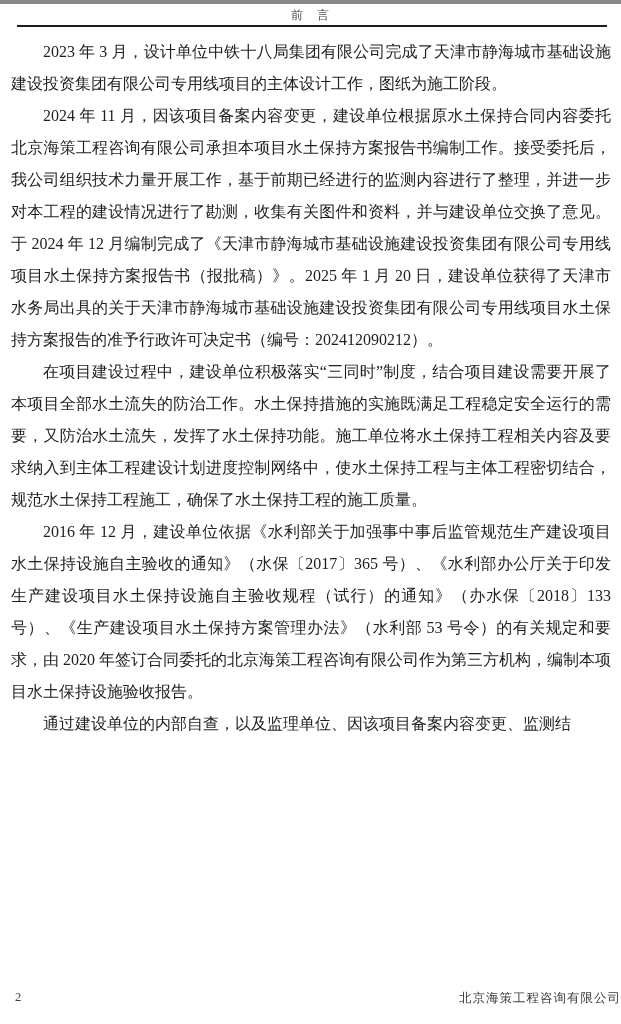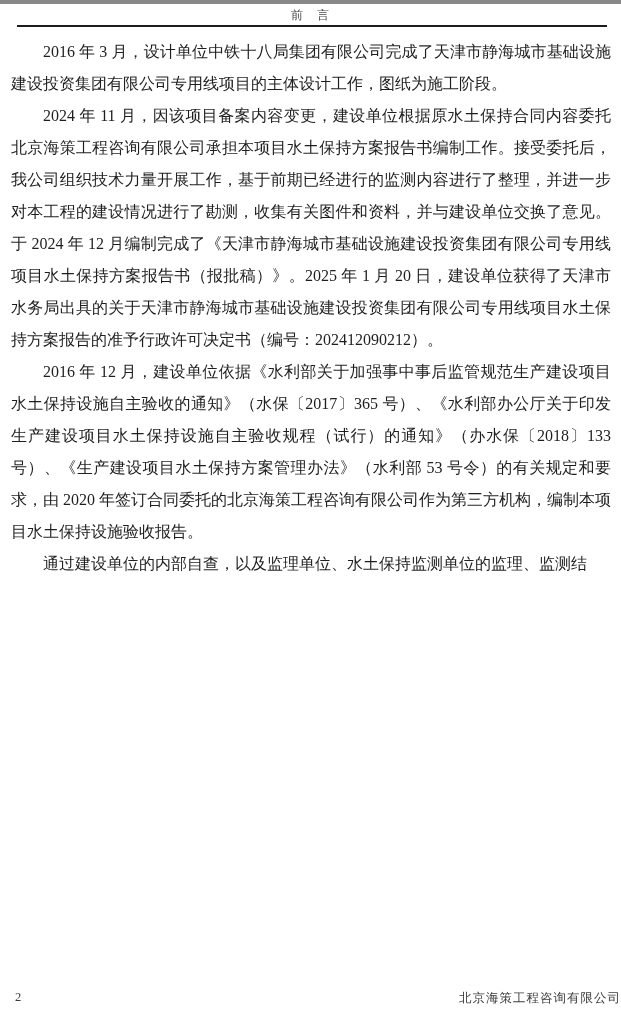--- a/index.html
+++ b/index.html
@@ -68,24 +68,25 @@
 <body>
 
 <div class="page">
 
   <div class="page-header">
     <div class="header-title">前　言</div>
     <div class="header-rule"></div>
   </div>
 
   <div class="doc-body">
-    <p>2016 年 3 月，设计单位中铁十八局集团有限公司完成了天津市静海城市基础设施建设投资集团有限公司专用线项目的主体设计工作，图纸为施工阶段。</p>
+    <p>2023 年 3 月，设计单位中铁十八局集团有限公司完成了天津市静海城市基础设施建设投资集团有限公司专用线项目的主体设计工作，图纸为施工阶段。</p>
     <p>2024 年 11 月，因该项目备案内容变更，建设单位根据原水土保持合同内容委托北京海策工程咨询有限公司承担本项目水土保持方案报告书编制工作。接受委托后，我公司组织技术力量开展工作，基于前期已经进行的监测内容进行了整理，并进一步对本工程的建设情况进行了勘测，收集有关图件和资料，并与建设单位交换了意见。于 2024 年 12 月编制完成了《天津市静海城市基础设施建设投资集团有限公司专用线项目水土保持方案报告书（报批稿）》。2025 年 1 月 20 日，建设单位获得了天津市水务局出具的关于天津市静海城市基础设施建设投资集团有限公司专用线项目水土保持方案报告的准予行政许可决定书（编号：202412090212）。</p>
+    <p>在项目建设过程中，建设单位积极落实“三同时”制度，结合项目建设需要开展了本项目全部水土流失的防治工作。水土保持措施的实施既满足工程稳定安全运行的需要，又防治水土流失，发挥了水土保持功能。施工单位将水土保持工程相关内容及要求纳入到主体工程建设计划进度控制网络中，使水土保持工程与主体工程密切结合，规范水土保持工程施工，确保了水土保持工程的施工质量。</p>
     <p>2016 年 12 月，建设单位依据《水利部关于加强事中事后监管规范生产建设项目水土保持设施自主验收的通知》（水保〔2017〕365 号）、《水利部办公厅关于印发生产建设项目水土保持设施自主验收规程（试行）的通知》（办水保〔2018〕133 号）、《生产建设项目水土保持方案管理办法》（水利部 53 号令）的有关规定和要求，由 2020 年签订合同委托的北京海策工程咨询有限公司作为第三方机构，编制本项目水土保持设施验收报告。</p>
-    <p>通过建设单位的内部自查，以及监理单位、水土保持监测单位的监理、监测结</p>
+    <p>通过建设单位的内部自查，以及监理单位、因该项目备案内容变更、监测结</p>
   </div>
 
   <div class="page-footer">
     <span class="page-number">2</span>
     <span class="footer-company">北京海策工程咨询有限公司</span>
   </div>
 
 </div>
 
 </body></html>

